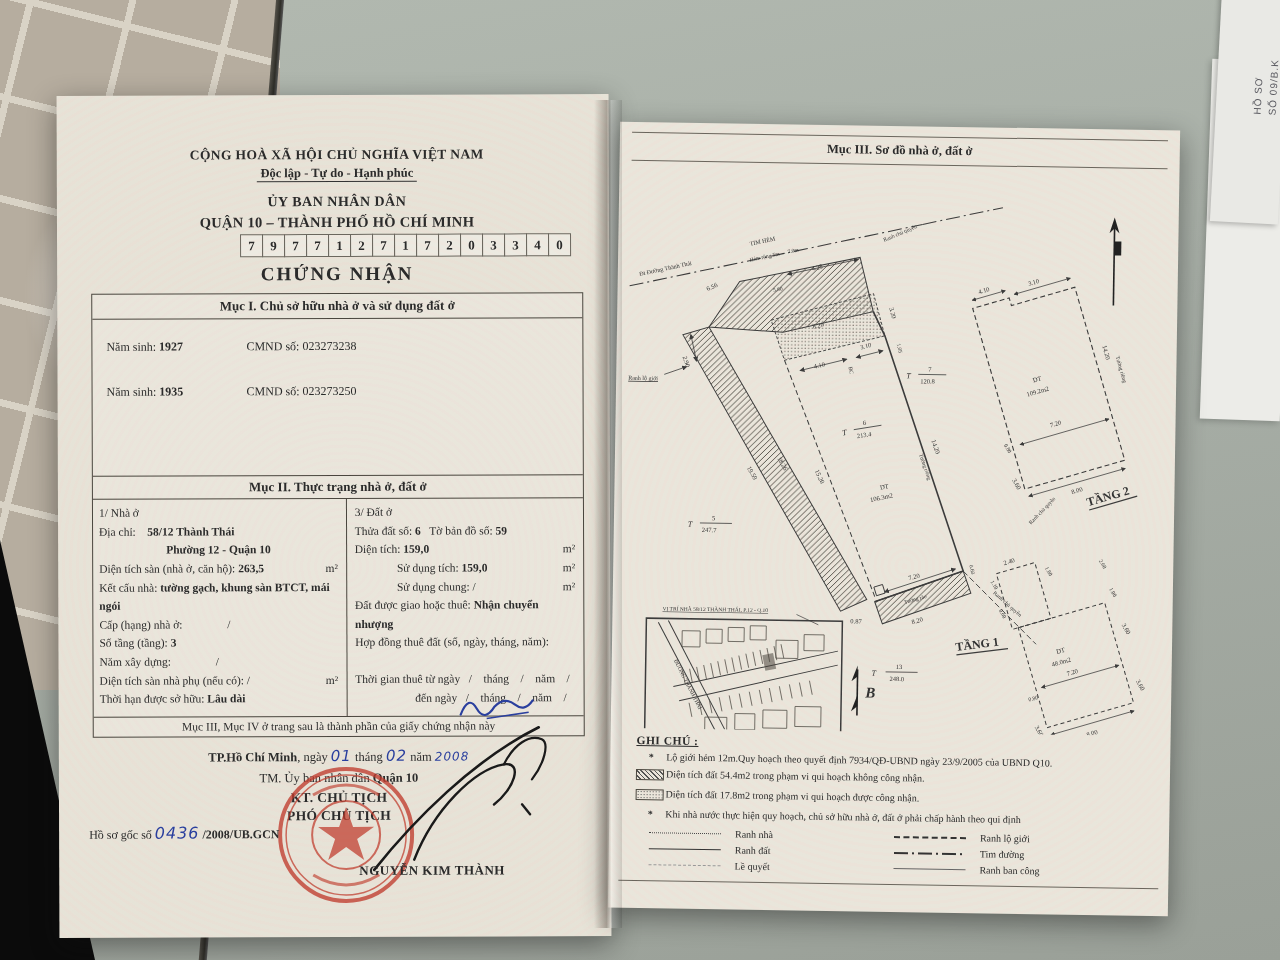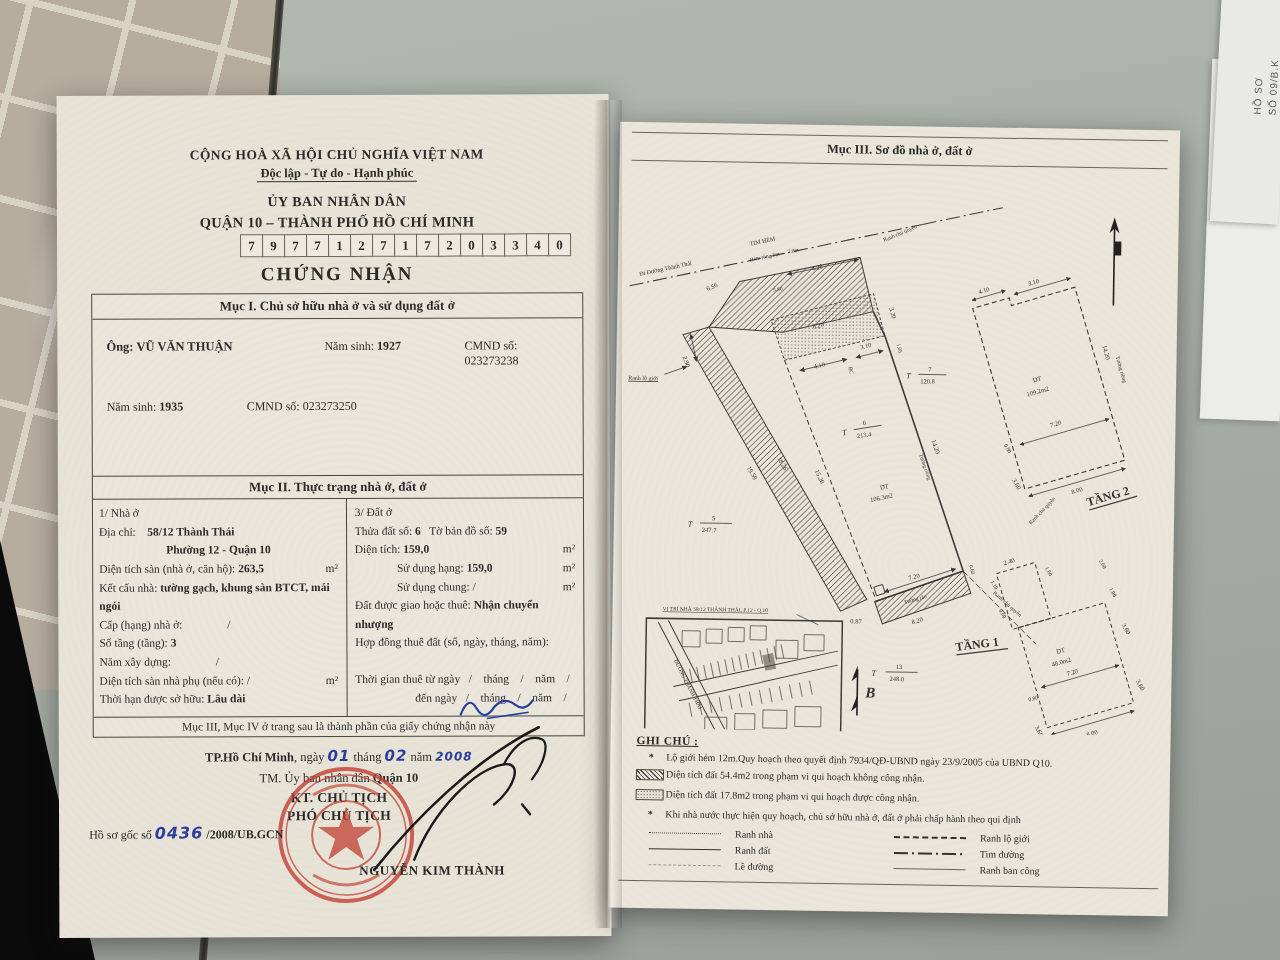--- a/index.html
+++ b/index.html
@@ -54,21 +54,21 @@
   .t-head2{border-top:1.2px solid #4a463e;border-bottom:1.2px solid #4a463e;text-align:center;font-weight:bold;font-size:13px;padding:3px 0}
   .cols{display:flex;font-size:11.5px;line-height:1.62}
   .col-house{width:52%;border-right:1.2px solid #4a463e;padding:4px 8px 8px 6px}
   .col-land{width:48%;padding:4px 8px 8px 8px}
   .b{font-weight:bold}
   .unit{float:right}
   .indent{margin-left:42px}
   .center-addr{text-align:center;font-weight:bold}
   .note-row{border-top:1.2px solid #4a463e;text-align:center;font-size:11.5px;padding:3px 0 4px}
   .dateline{text-align:center;margin-top:10px;font-size:12.5px}
-  .hand{font-family:"DejaVu Sans",sans-serif;font-style:italic;color:#2a3f9e;font-size:15px;font-weight:bold;letter-spacing:1px}
+  .hand{font-family:"DejaVu Sans",sans-serif;font-style:italic;color:#2a3f9e;font-size:15px;font-weight:normal;letter-spacing:1px}
   .tmline{text-align:center;margin-top:6px;font-size:12.5px;position:relative}
   .ktline{text-align:center;font-weight:bold;font-size:13.5px;margin-top:4px;letter-spacing:.3px}
   .pholine{text-align:center;font-weight:bold;font-size:13.5px;margin-top:2px;letter-spacing:.3px}
   .records{position:absolute;left:30px;top:728px;font-size:12px}
   .signer{position:absolute;left:300px;top:768px;font-weight:bold;font-size:13px;letter-spacing:.5px}
   .seal{position:absolute;left:212px;top:660px;width:150px;height:160px;opacity:.9}
   .sig{position:absolute;left:295px;top:615px;width:210px;height:190px}
   .scribble{position:absolute;left:398px;top:598px;width:80px;height:30px}
 
   
@@ -139,21 +139,20 @@
       <span class="serial-cell">3</span>
       <span class="serial-cell">4</span>
       <span class="serial-cell">0</span>
     </div>
     <div class="cert-title">CHỨNG NHẬN</div>
 
     <div class="cert-table">
       <div class="t-head">Mục I. Chủ sở hữu nhà ở và sử dụng đất ở</div>
       <div class="owners">
         <div class="owner">
-          <span class="o-name"><span>Ông:</span> <span>VŨ VĂN THUẬN</span></span>
           <span class="o-birth"><span>Năm sinh:</span> <span class="b">1927</span></span>
           <span class="o-id"><span>CMND số:</span> <span>023273238</span></span>
         </div>
         <div class="owner">
           <span class="o-birth"><span>Năm sinh:</span> <span class="b">1935</span></span>
           <span class="o-id"><span>CMND số:</span> <span>023273250</span></span>
         </div>
       </div>
       <div class="t-head2">Mục II. Thực trạng nhà ở, đất ở</div>
       <div class="cols">
@@ -166,21 +165,21 @@
           <div><span>Cấp (hạng) nhà ở:</span> <span class="indent">/</span></div>
           <div><span>Số tầng (tầng):</span> <span class="b">3</span></div>
           <div><span>Năm xây dựng:</span> <span class="indent">/</span></div>
           <div><span>Diện tích sàn nhà phụ (nếu có):</span> <span>/</span><span class="unit">m²</span></div>
           <div><span>Thời hạn được sở hữu:</span> <span class="b">Lâu dài</span></div>
         </div>
         <div class="col-land">
           <div>3/ Đất ở</div>
           <div><span>Thửa đất số:</span> <span class="b">6</span>&nbsp;&nbsp;&nbsp;<span>Tờ bản đồ số:</span> <span class="b">59</span></div>
           <div><span>Diện tích:</span> <span class="b">159,0</span><span class="unit">m²</span></div>
-          <div class="indent"><span>Sử dụng hạng:</span> <span class="b">159,0</span><span class="unit">m²</span></div>
+          <div class="indent"><span>Sử dụng tích:</span> <span class="b">159,0</span><span class="unit">m²</span></div>
           <div class="indent"><span>Sử dụng chung:</span> <span>/</span><span class="unit">m²</span></div>
           <div><span>Đất được giao hoặc thuê:</span> <span class="b">Nhận chuyển nhượng</span></div>
           <div>Hợp đồng thuê đất (số, ngày, tháng, năm):</div>
           <div style="height:18px"></div>
           <div><span>Thời gian thuê từ ngày</span>&nbsp;&nbsp;&nbsp;<span style="white-space:pre">/    tháng    /    năm    /</span></div>
           <div style="margin-left:60px"><span>đến ngày</span>&nbsp;&nbsp;&nbsp;<span style="white-space:pre">/    tháng    /    năm    /</span></div>
         </div>
       </div>
       <div class="note-row">Mục III, Mục IV ở trang sau là thành phần của giấy chứng nhận này</div>
     </div>
@@ -446,21 +445,21 @@
       <div class="leg-row">
           <span class="leg-line ll-dotted"></span>
           <span>Ranh nhà</span>
         </div>
       <div class="leg-row">
           <span class="leg-line ll-solid"></span>
           <span>Ranh đất</span>
         </div>
       <div class="leg-row">
           <span class="leg-line ll-faint"></span>
-          <span>Lề đường</span>
+          <span>Lề quyết</span>
         </div>
     </div>
     <div class="leg-col">
       <div class="leg-row">
           <span class="leg-line ll-dashed"></span>
           <span>Ranh lộ giới</span>
         </div>
       <div class="leg-row">
           <span class="leg-line ll-dashdot"></span>
           <span>Tim đường</span>

